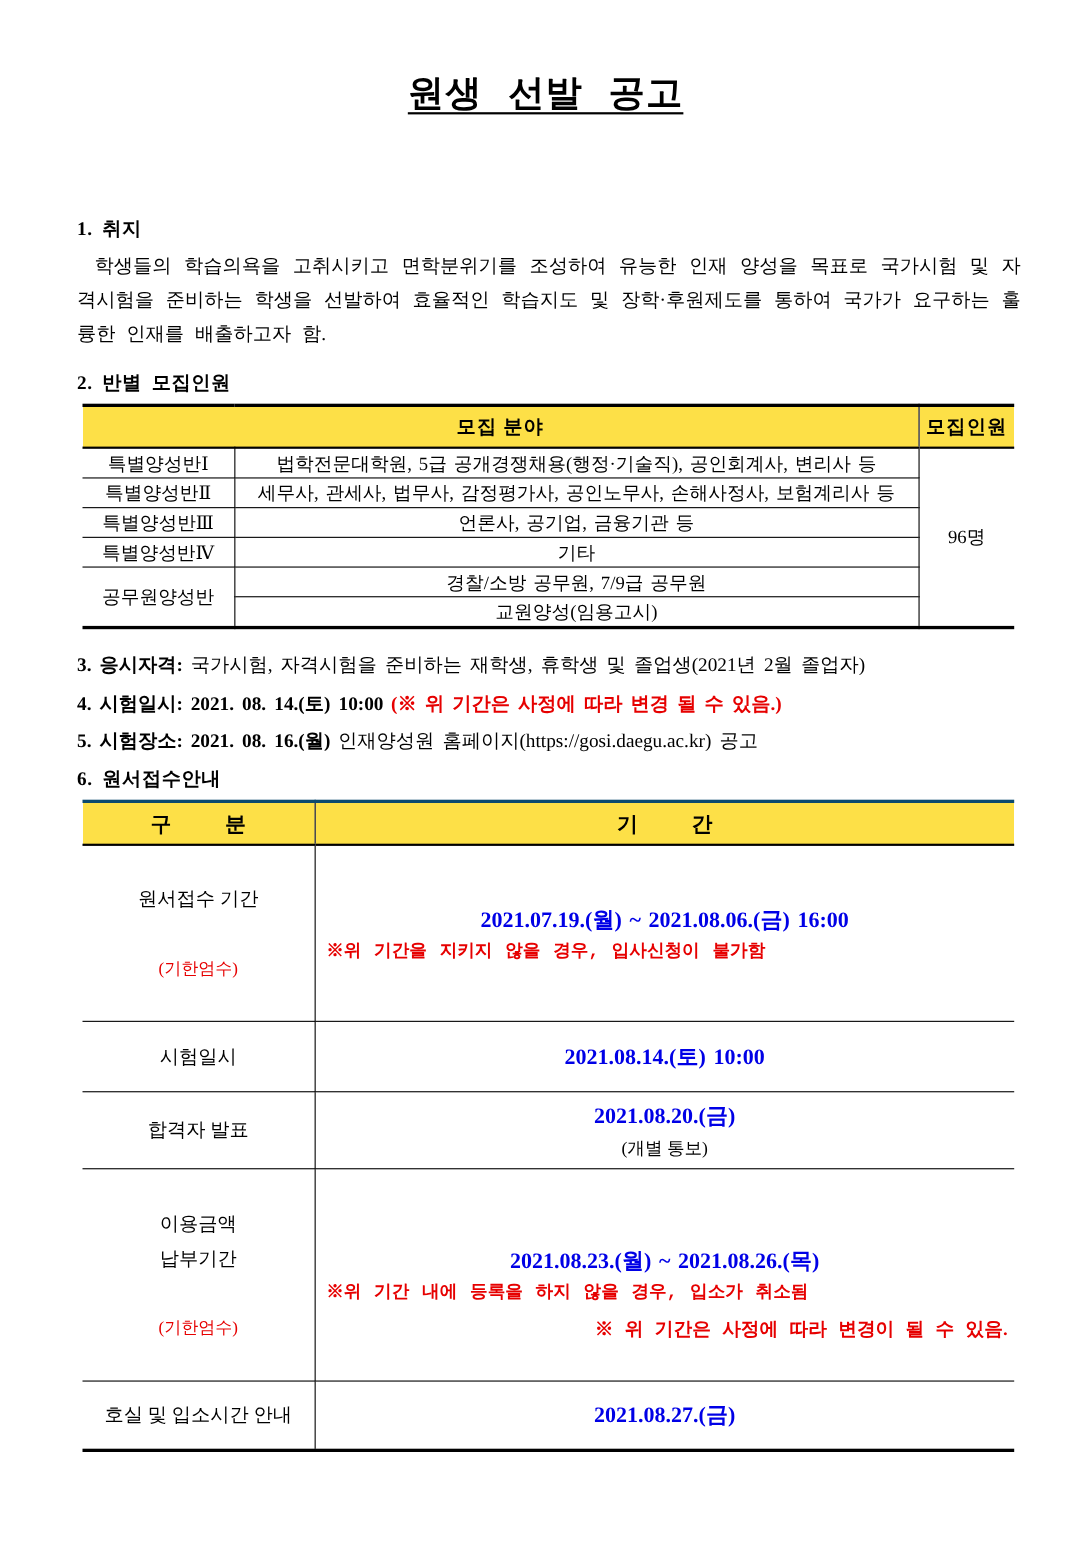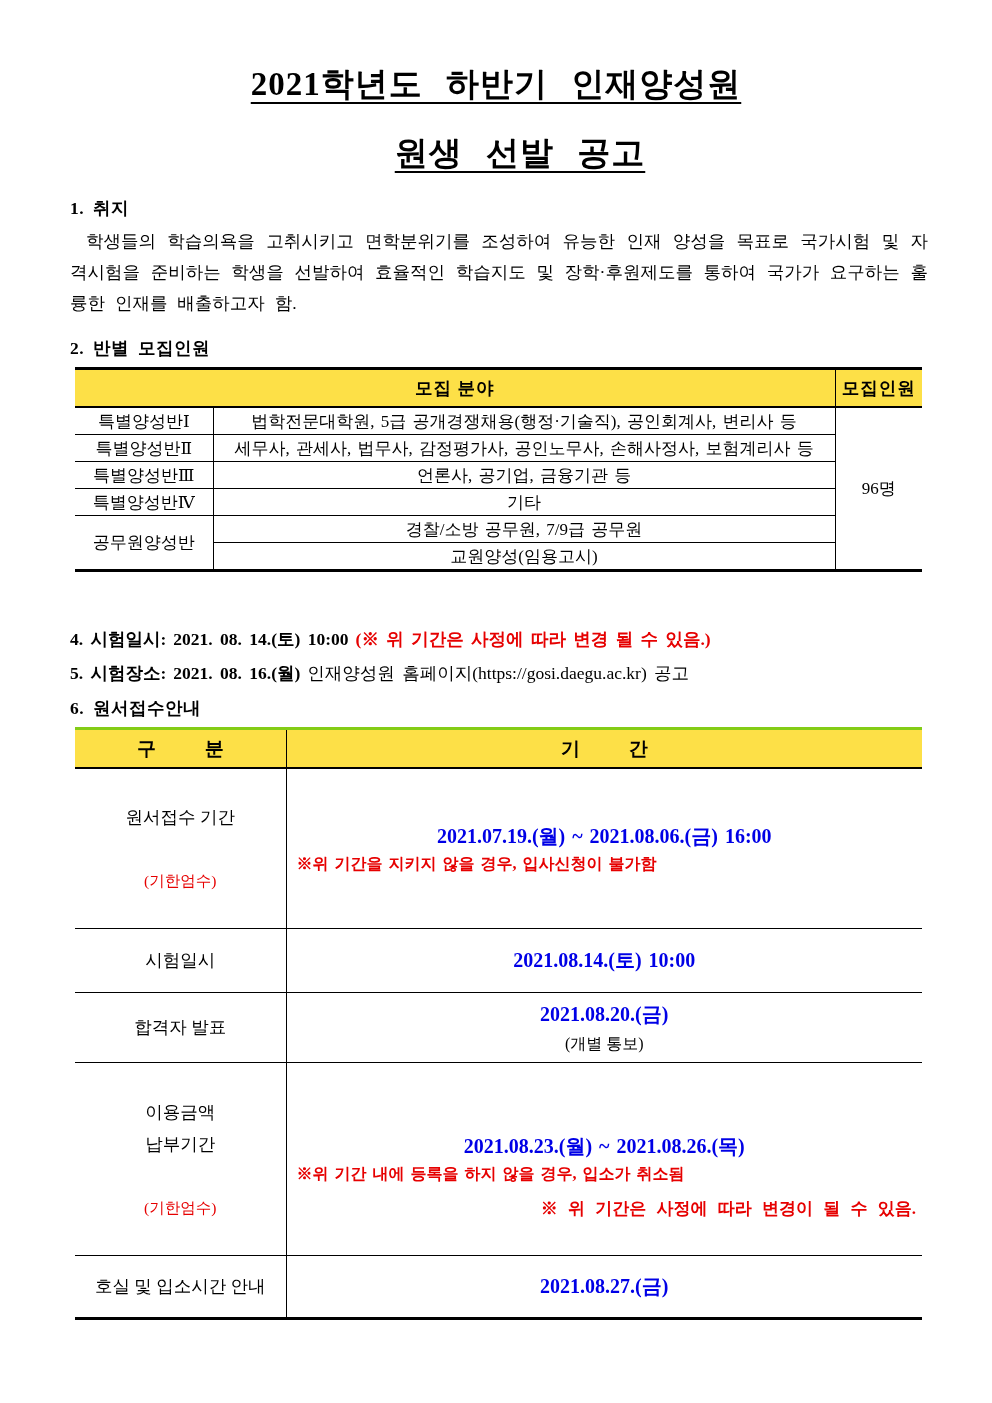--- a/index.html
+++ b/index.html
@@ -33,43 +33,42 @@
   .bl0 { border-left:none !important; }
   .br0 { border-right:none !important; }
   thead th { background:#fde047; font-weight:bold; border-bottom:2px solid #000; }
 
   
   .t1 { top:367px; width:847px; border-top:3px solid #000; border-bottom:3px solid #000; }
   .t1 th { height:36px; font-size:17.5px; letter-spacing:1px; }
   .t1 td { height:26px; font-size:17px; word-spacing:2px; }
 
   
-  .t2 { top:727px; width:847px; border-top:3px solid #84cc16; border-bottom:3px solid #000; }
+  .t2 { top:727px; width:847px; border-top:3px solid #0c4a6e; border-bottom:3px solid #000; }
   .t2 th { height:37px; font-size:19px; }
   .t2 th .sp { letter-spacing:22px; margin-right:-22px; }
   .t2 td { font-size:17.5px; }
   .label-cell { line-height:1.85; white-space:pre-line; }
   .deadline { color:#e60000; font-size:15.5px; margin-top:1px; }
   .pcell { padding:4px 2px; }
   .pmain { color:#0000e6; font-weight:bold; font-size:20px; text-align:center; word-spacing:2px; }
-  .pnote { color:#e60000; font-weight:bold; font-size:16px; text-align:left; padding:4px 0 0 8px; word-spacing:2px; }
+  .pnote { color:#e60000; font-weight:bold; font-size:16px; text-align:left; padding:4px 0 0 8px; word-spacing:2px;font-family:Liberation Mono, monospace; }
   .psub { font-size:16px; text-align:center; padding-top:6px; }
 
   .footnote {
     position:absolute; left:75px; top:1197px; width:841px; text-align:right;
     color:#e60000; font-weight:bold; font-size:17px; word-spacing:6px;
   }
 </style>
 </head>
 <body>
 
 <div class="page">
 
   <div class="title-block">
-    <div class="title-line">2021학년도 하반기 인재양성원</div>
     <div class="title-line">원생 선발 공고</div>
   </div>
 
   <div class="sec-heading" style="top:196px">1. 취지</div>
   <div class="para">학생들의 학습의욕을 고취시키고 면학분위기를 조성하여 유능한 인재 양성을 목표로 국가시험 및 자격시험을 준비하는 학생을 선발하여 효율적인 학습지도 및 장학·후원제도를 통하여 국가가 요구하는 훌륭한 인재를 배출하고자 함.</div>
 
   <div class="sec-heading" style="top:336px">2. 반별 모집인원</div>
 
   <table class="t1">
     <colgroup>
@@ -104,20 +103,23 @@
       <tr>
         <td class="bl0" rowspan="2">공무원양성반</td>
         <td>경찰/소방 공무원, 7/9급 공무원</td>
       </tr>
       <tr>
         <td>교원양성(임용고시)</td>
       </tr>
     </tbody>
   </table>
 
+  <div class="list-line" style="top:592px">
+    <span class="lbl-b">3. 응시자격:</span><span>국가시험, 자격시험을 준비하는 재학생, 휴학생 및 졸업생(2021년 2월 졸업자)</span>
+  </div>
   <div class="list-line" style="top:627px">
     <span class="lbl-b">4. 시험일시:</span><span class="val-b">2021. 08. 14.(토) 10:00</span><span class="red-note-inline">(※ 위 기간은 사정에 따라 변경 될 수 있음.)</span>
   </div>
   <div class="list-line" style="top:661px">
     <span class="lbl-b">5. 시험장소:</span><span class="val-b">2021. 08. 16.(월)</span><span>인재양성원 홈페이지(https://gosi.daegu.ac.kr) 공고</span>
   </div>
   <div class="sec-heading" style="top:696px">6. 원서접수안내</div>
 
   <table class="t2">
     <colgroup>

